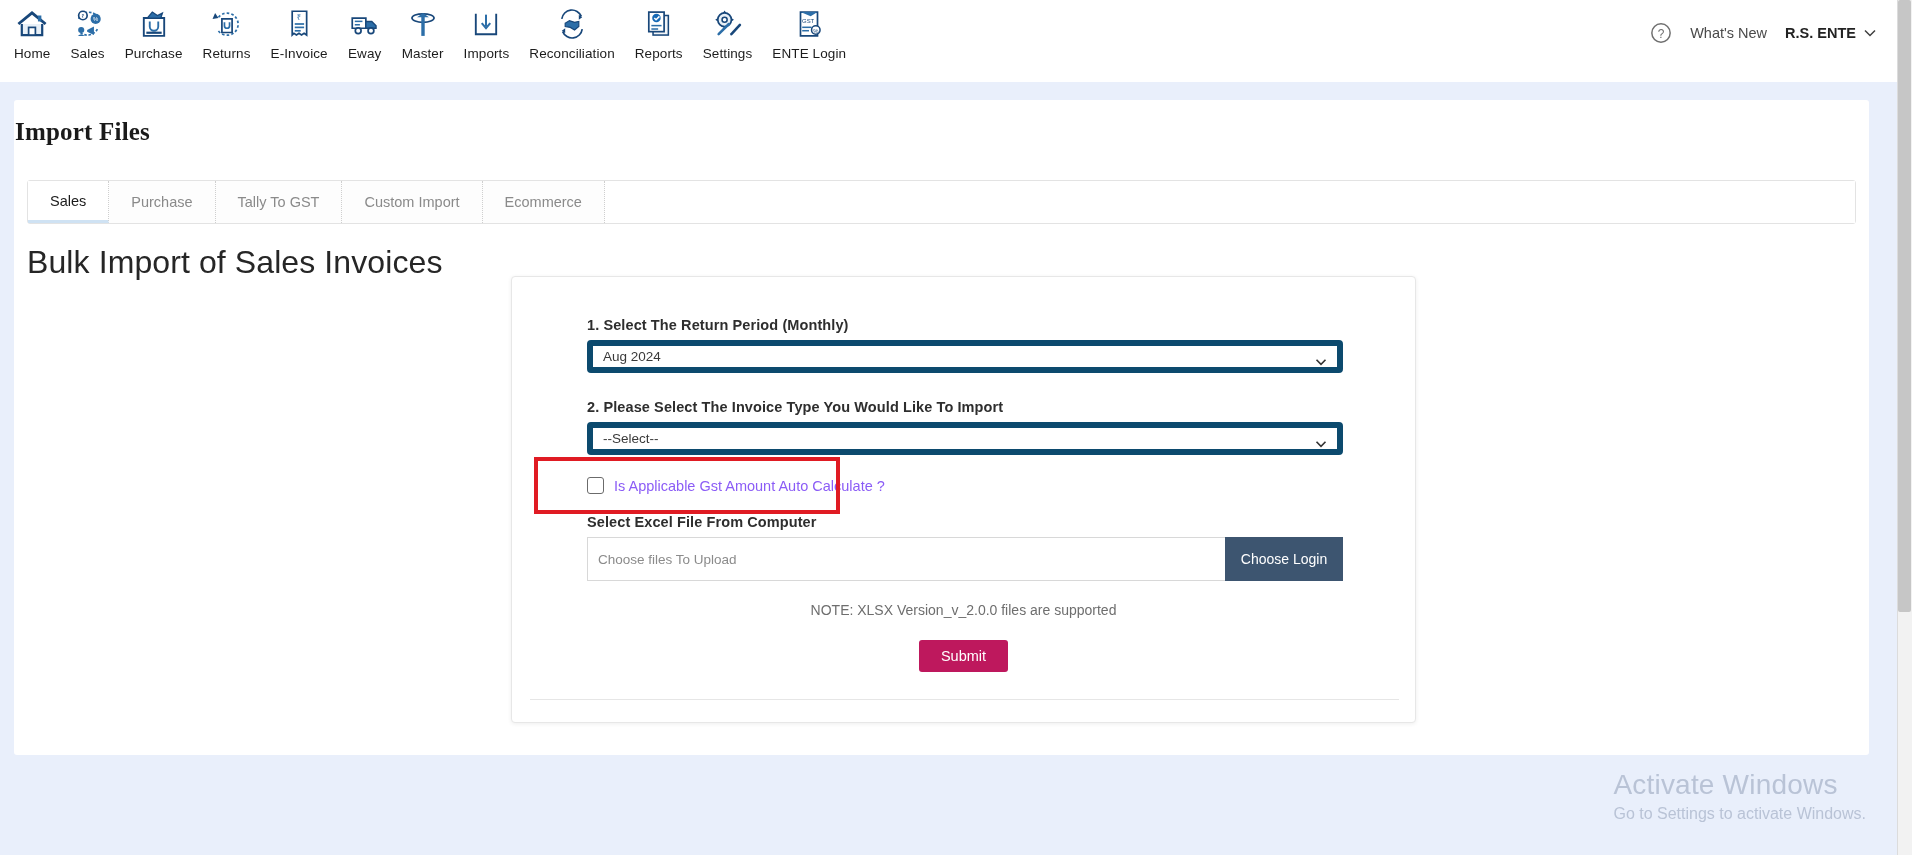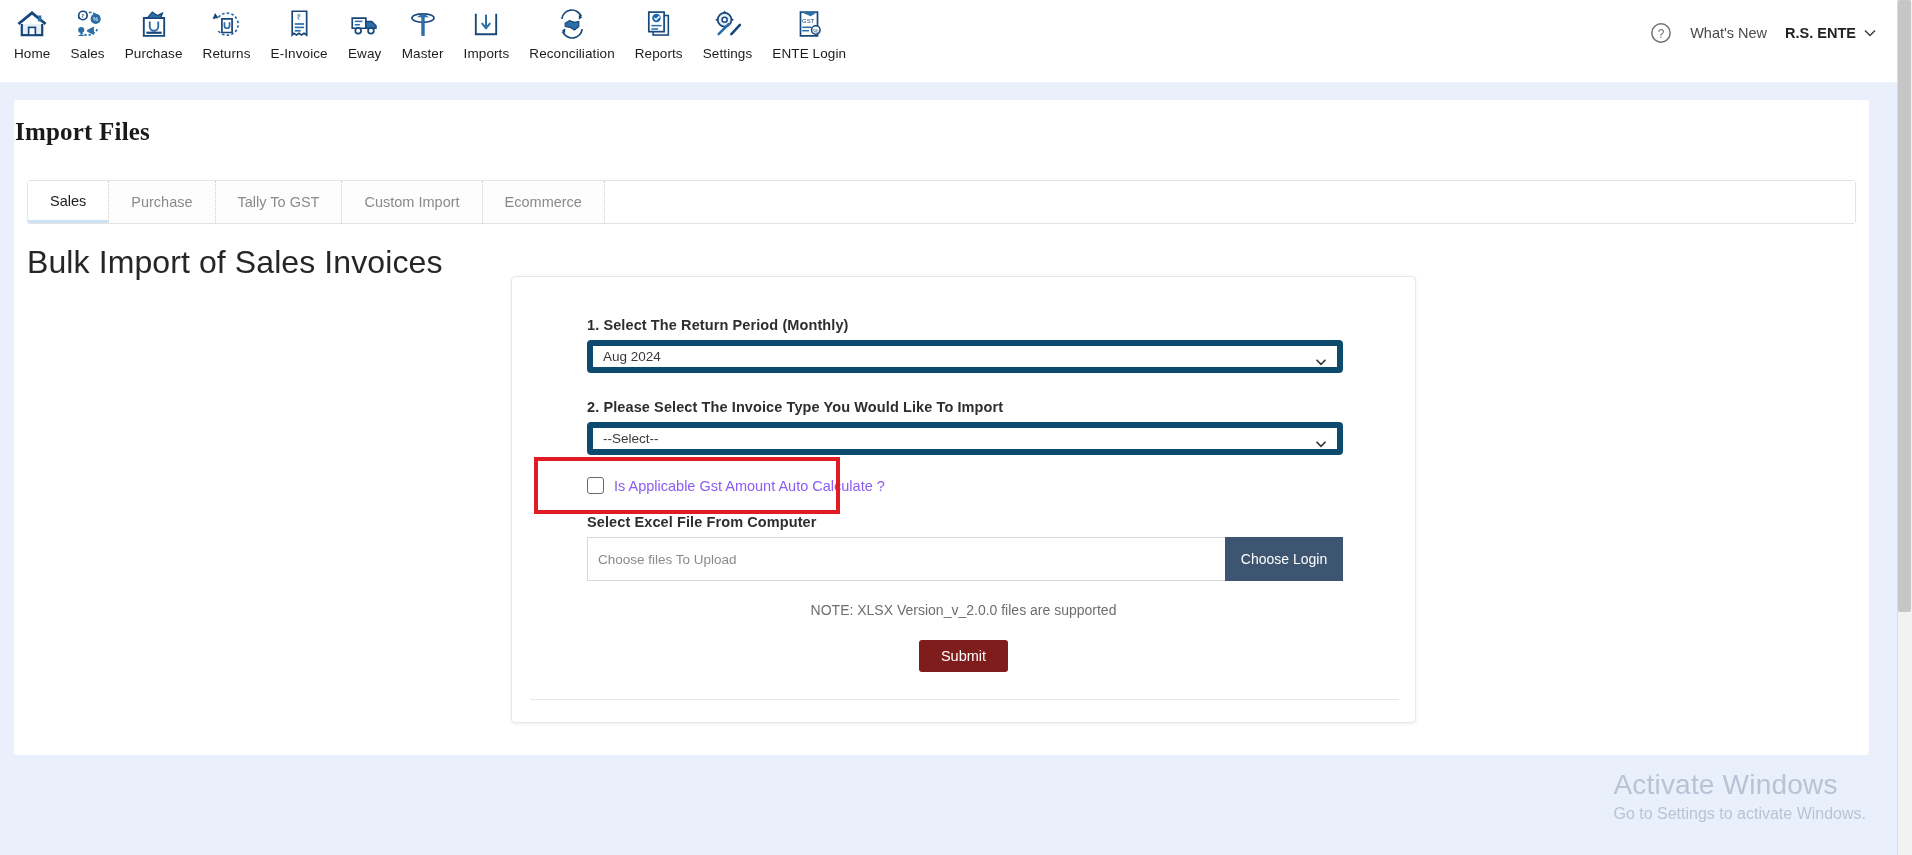--- a/index.html
+++ b/index.html
@@ -134,21 +134,21 @@
     width: 118px; background: #3d5570; color: #fff;
     display: flex; align-items: center; justify-content: center;
     font-size: 14px; cursor: pointer;
   }
   .note {
     text-align: center; font-size: 14px; color: #6e6e6e;
     margin-top: 21px;
   }
   .submit-wrap { text-align: center; margin-top: 22px; }
   .submit-btn {
-    display: inline-block; background: #7f1d1d; color: #fff;
+    display: inline-block; background: #be185d; color: #fff;
     font-size: 14.5px; padding: 8px 22px; border-radius: 3px;
     cursor: pointer; border: none;
   }
   .card-divider {
     position: absolute; left: 18px; bottom: 22px;
     width: 869px; height: 1px; background: #e6e6e6;
   }
 
   
   .watermark {

